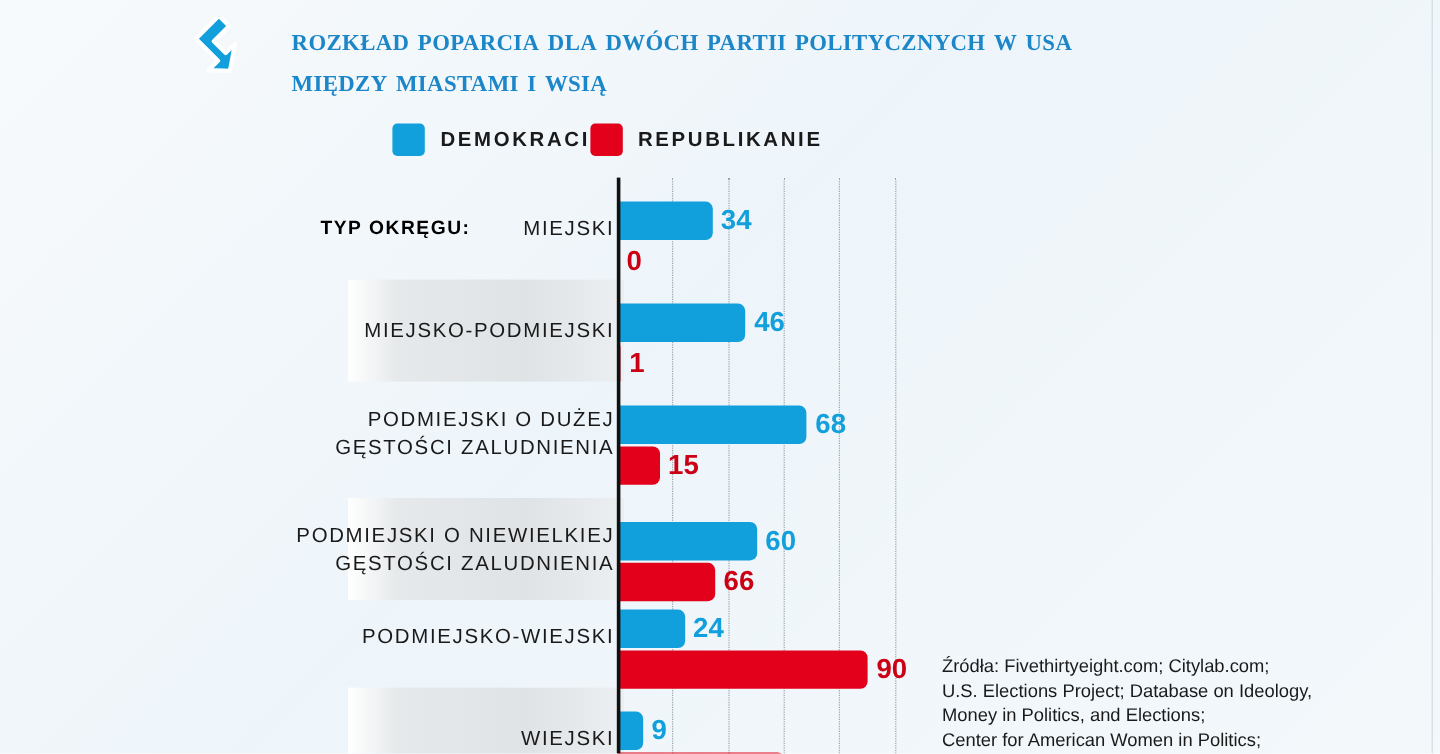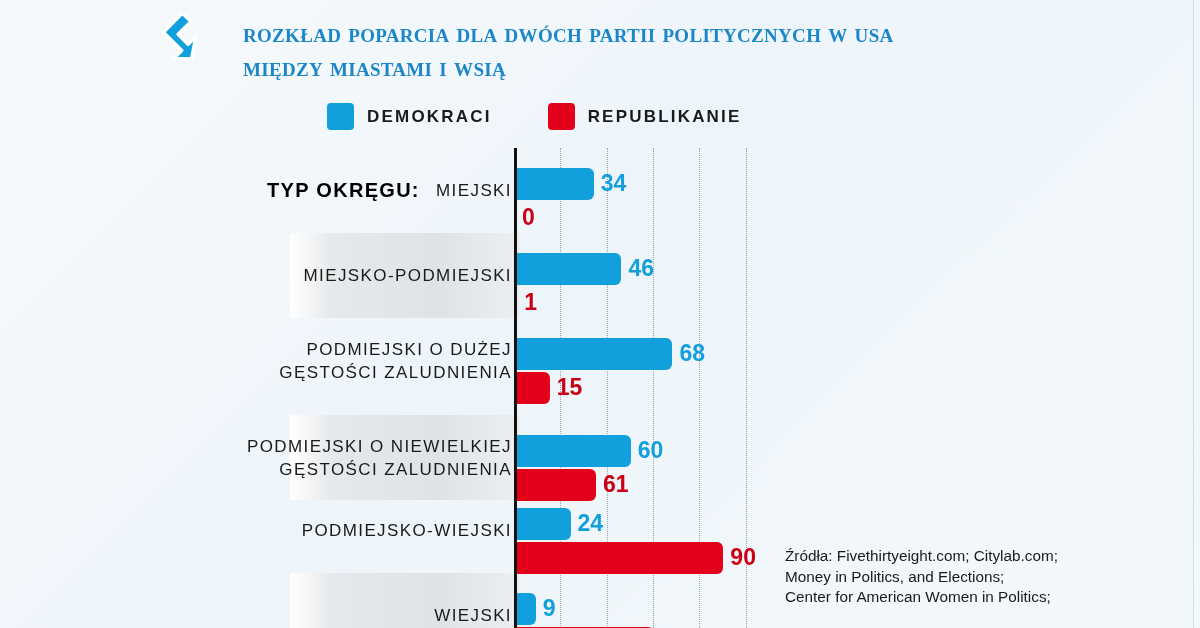--- a/index.html
+++ b/index.html
@@ -58,21 +58,20 @@
   }
   .title-line::first-letter { font-size: 27px; }
 
   
   .legend {
     position: absolute;
     left: 327px;
     top: 103px;
     display: flex;
     align-items: center;
-    gap: 56px;
   }
   .legend-item {
     display: flex;
     align-items: center;
     gap: 13px;
   }
   .legend-swatch {
     width: 27px;
     height: 27px;
     border-radius: 4px;
@@ -160,21 +159,21 @@
     line-height: 23px;
     white-space: nowrap;
   }
   .typ-tag {
     position: absolute;
     left: 267px;
     top: 0;
     height: 85px;
     display: flex;
     align-items: center;
-    font-size: 20px;
+    font-size: 16px;
     font-weight: bold;
     letter-spacing: 1.3px;
     color: #000;
     z-index: 4;
     white-space: nowrap;
   }
 
   .bars {
     position: absolute;
     left: 515px;
@@ -311,21 +310,21 @@
           <span>PODMIEJSKI O NIEWIELKIEJ</span>
           <span>GĘSTOŚCI ZALUDNIENIA</span>
         </div>
         <div class="bars">
           <div class="bar-wrap dem">
             <div class="bar dem" style="width: 115.75px;"></div>
             <span class="bar-value dem">60</span>
           </div>
           <div class="bar-wrap rep">
             <div class="bar rep" style="width: 81.025px;"></div>
-            <span class="bar-value rep">61</span>
+            <span class="bar-value rep">66</span>
           </div>
         </div>
       </div>
       <div class="row" style="top: 340px;">
         <div class="row-label">
           <span>PODMIEJSKO-WIEJSKI</span>
         </div>
         <div class="bars">
           <div class="bar-wrap dem">
             <div class="bar dem" style="width: 55.56px;"></div>
@@ -351,15 +350,16 @@
             <div class="bar rep" style="width: 138.9px;"></div>
             <span class="bar-value rep">60</span>
           </div>
         </div>
       </div>
     </div>
 </div>
 
 <div class="source">
   <div>Źródła: Fivethirtyeight.com; Citylab.com;</div>
+  <div>U.S. Elections Project; Database on Ideology,</div>
   <div>Money in Politics, and Elections;</div>
   <div>Center for American Women in Politics;</div>
 </div>
 
 </body></html>

